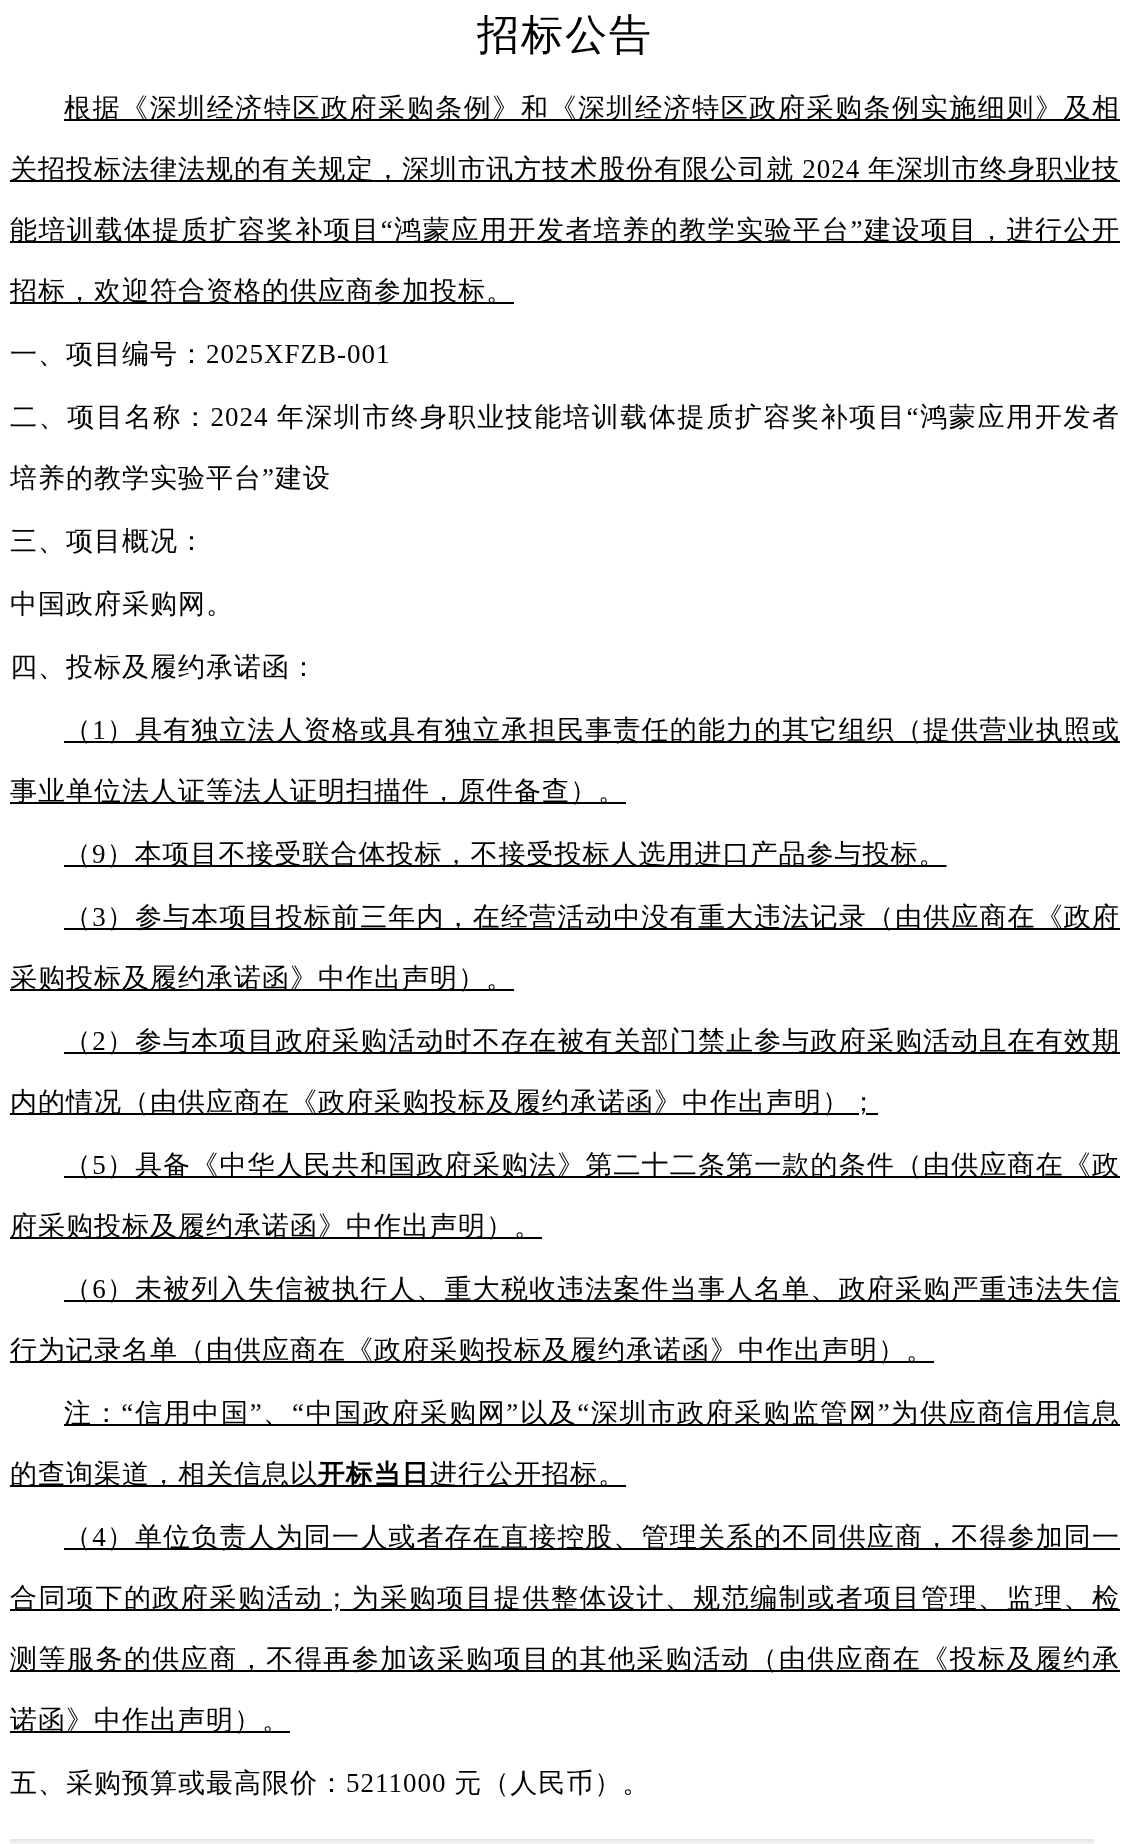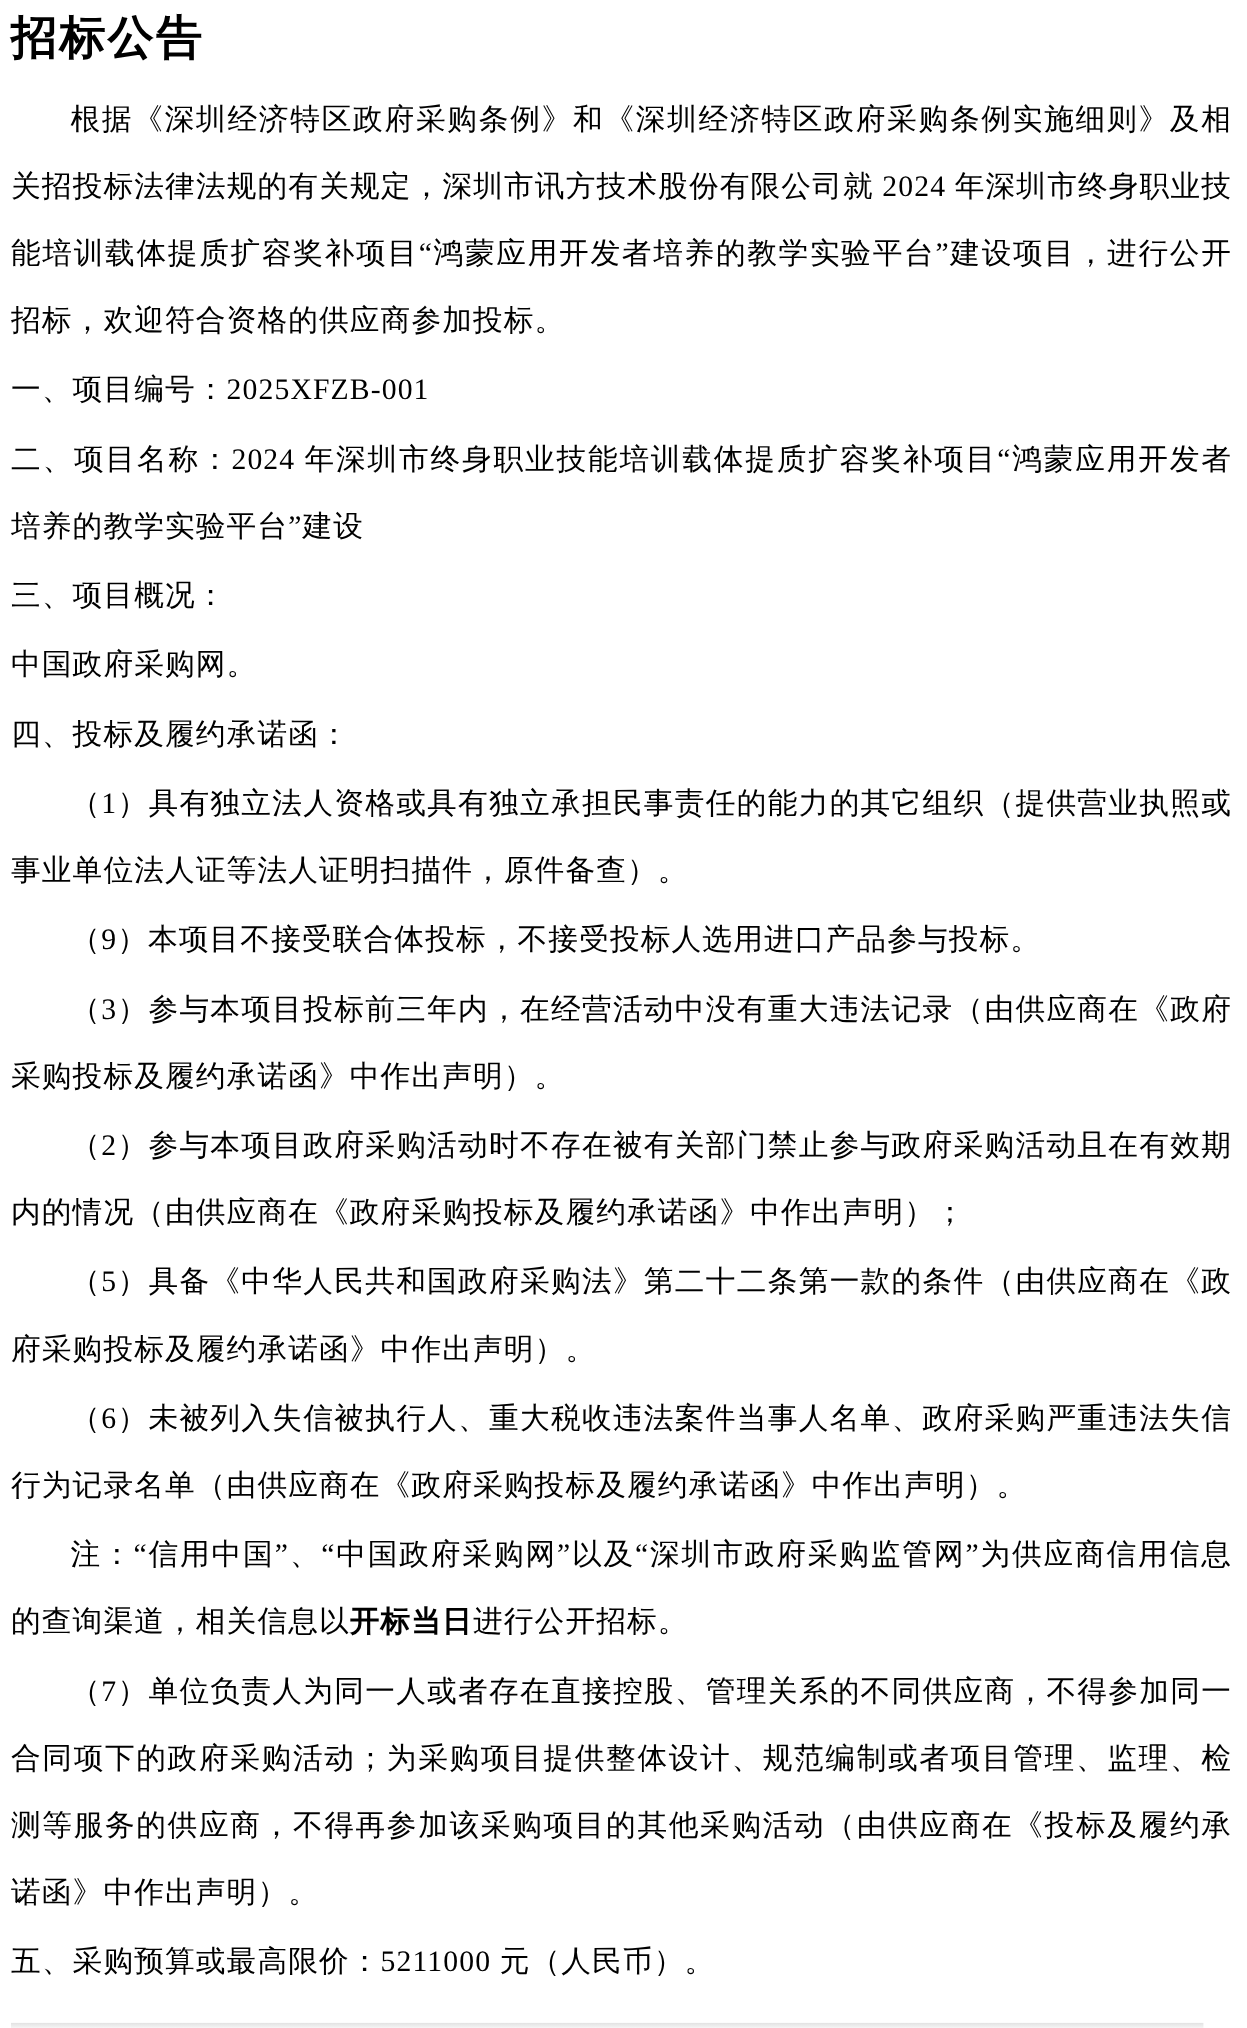--- a/index.html
+++ b/index.html
@@ -15,35 +15,37 @@
     background: #ffffff;
     color: #000000;
     overflow: hidden;
     font-family: "Liberation Serif", "DejaVu Serif", serif;
   }
   .doc-body {
     padding: 6px 14px 0 10px;
   }
   .doc-title {
     font-size: 42px;
-    font-weight: bold;
+    font-weight: normal;
+    text-align: center;
     line-height: 58px;
     letter-spacing: 2px;
     margin: 0 0 14px 0;
   }
   .para {
     font-size: 27px;
     line-height: 61px;
     letter-spacing: 1px;
     text-align: justify;
     margin: 0 0 2px 0;
     word-break: break-all;
   }
   .indent {
     text-indent: 2em;
+    text-decoration: underline;
   }
   .bold {
     font-weight: bold;
   }
   .next-line-peek {
     position: absolute;
     left: 10px;
     right: 40px;
     bottom: 0;
     height: 5px;
@@ -78,20 +80,20 @@
     <p class="para indent">（3）参与本项目投标前三年内，在经营活动中没有重大违法记录（由供应商在《政府采购投标及履约承诺函》中作出声明）。</p>
 
     <p class="para indent">（2）参与本项目政府采购活动时不存在被有关部门禁止参与政府采购活动且在有效期内的情况（由供应商在《政府采购投标及履约承诺函》中作出声明）；</p>
 
     <p class="para indent">（5）具备《中华人民共和国政府采购法》第二十二条第一款的条件（由供应商在《政府采购投标及履约承诺函》中作出声明）。</p>
 
     <p class="para indent">（6）未被列入失信被执行人、重大税收违法案件当事人名单、政府采购严重违法失信行为记录名单（由供应商在《政府采购投标及履约承诺函》中作出声明）。</p>
 
     <p class="para indent"><span>注：“信用中国”、“中国政府采购网”以及“深圳市政府采购监管网”为供应商信用信息的查询渠道，相关信息以</span><span class="bold">开标当日</span><span>进行公开招标。</span></p>
 
-    <p class="para indent">（7）单位负责人为同一人或者存在直接控股、管理关系的不同供应商，不得参加同一合同项下的政府采购活动；为采购项目提供整体设计、规范编制或者项目管理、监理、检测等服务的供应商，不得再参加该采购项目的其他采购活动（由供应商在《投标及履约承诺函》中作出声明）。</p>
+    <p class="para indent">（4）单位负责人为同一人或者存在直接控股、管理关系的不同供应商，不得参加同一合同项下的政府采购活动；为采购项目提供整体设计、规范编制或者项目管理、监理、检测等服务的供应商，不得再参加该采购项目的其他采购活动（由供应商在《投标及履约承诺函》中作出声明）。</p>
 
     <p class="para">五、采购预算或最高限价：5211000 元（人民币）。</p>
 
   </div>
 
   <div class="next-line-peek"></div>
 </div>
 
 </body></html>

